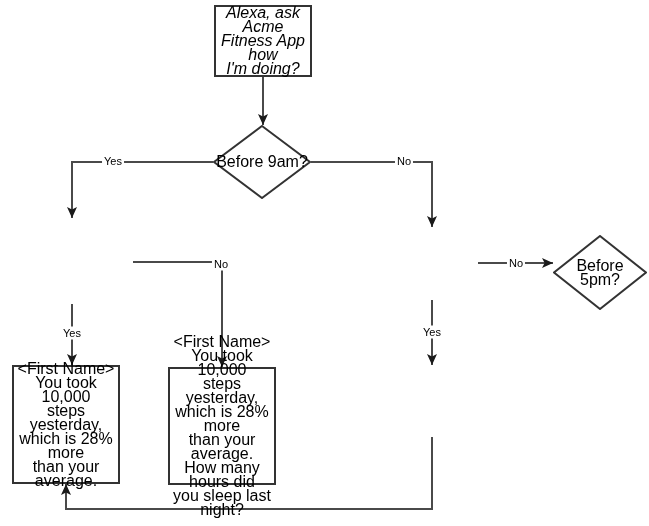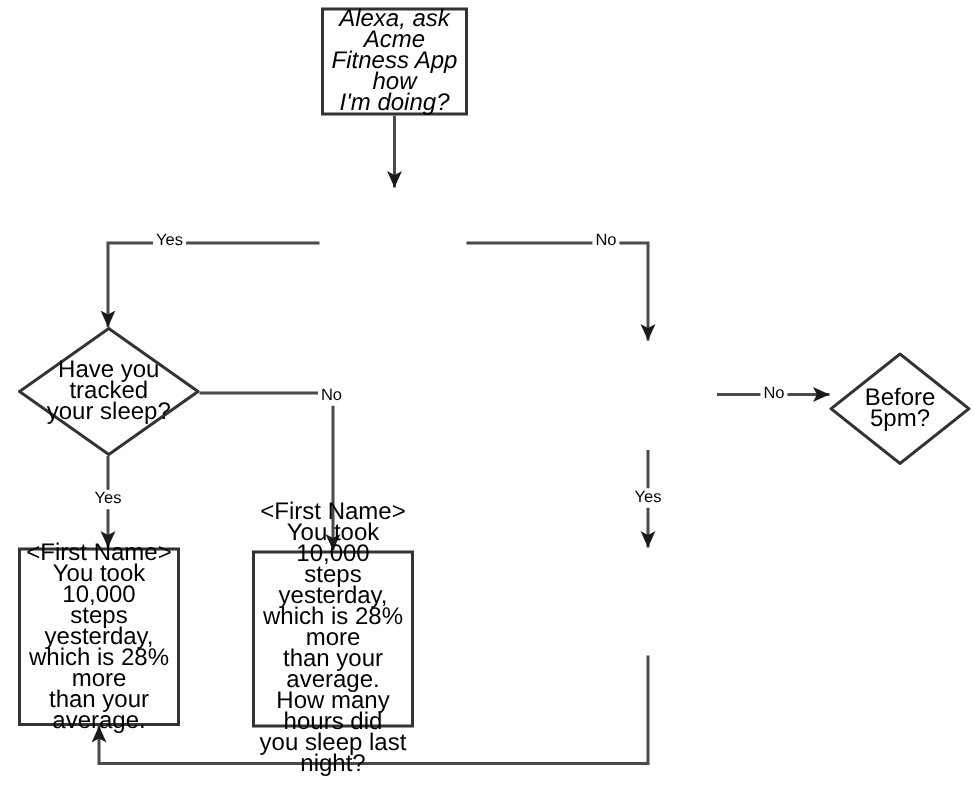--- a/index.html
+++ b/index.html
@@ -83,28 +83,27 @@
     <polyline points="478,263 553,263" marker-end="url(#arrow)"></polyline>
     <polyline points="432,437 432,509 66,509 66,484" marker-end="url(#arrow)"></polyline>
   </svg>
 
   <div class="node rect italic" style="left:214px; top:5px; width:98px; height:72px;">
     <div class="node-text">Alexa, ask Acme
 Fitness App how
 I'm doing?</div>
   </div>
 
+  <div class="node diamond" style="left:213px; top:125px; width:98px; height:74px;">
+    <svg class="shape" viewBox="0 0 98 74" preserveAspectRatio="none">
+      <polygon points="49,1 97,37 49,73 1,37"></polygon>
+    </svg>
+    <div class="node-text">Before 9am?</div>
+  </div>
 
-  <div class="node diamond" style="left:12px; top:218px; width:121px; height:86px;">
-    <svg class="shape" viewBox="0 0 121 86" preserveAspectRatio="none">
-      <polygon points="60.5,1 120,43 60.5,85 1,43"></polygon>
-    </svg>
-    <div class="node-text">Have you tracked
-your sleep?</div>
-  </div>
 
 
   <div class="node diamond" style="left:553px; top:235px; width:94px; height:75px;">
     <svg class="shape" viewBox="0 0 94 75" preserveAspectRatio="none">
       <polygon points="47,1 93,37.5 47,74 1,37.5"></polygon>
     </svg>
     <div class="node-text">Before 5pm?</div>
   </div>
 
   <div class="node rect" style="left:12px; top:365px; width:108px; height:119px;">

